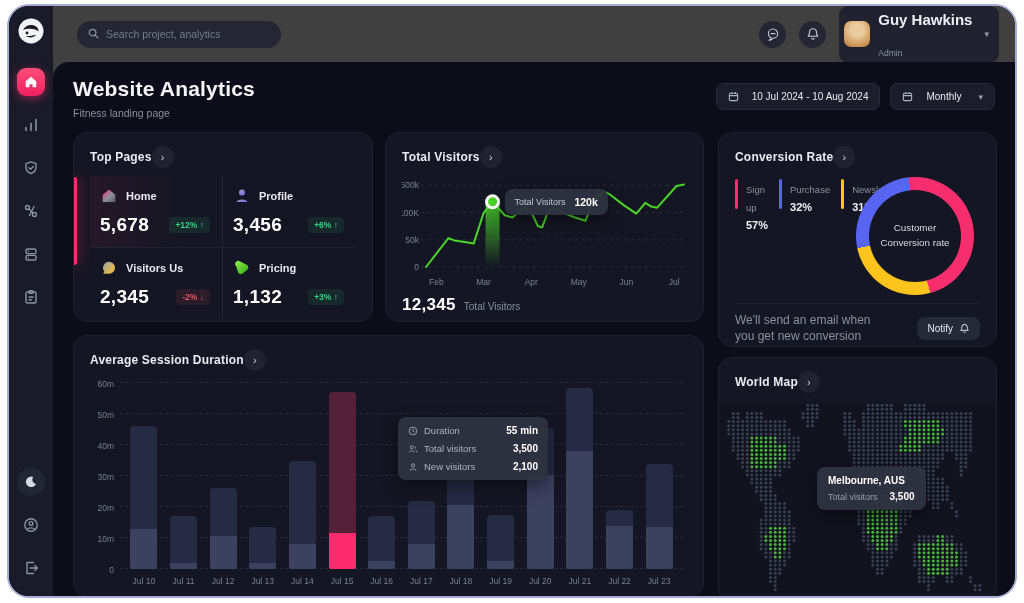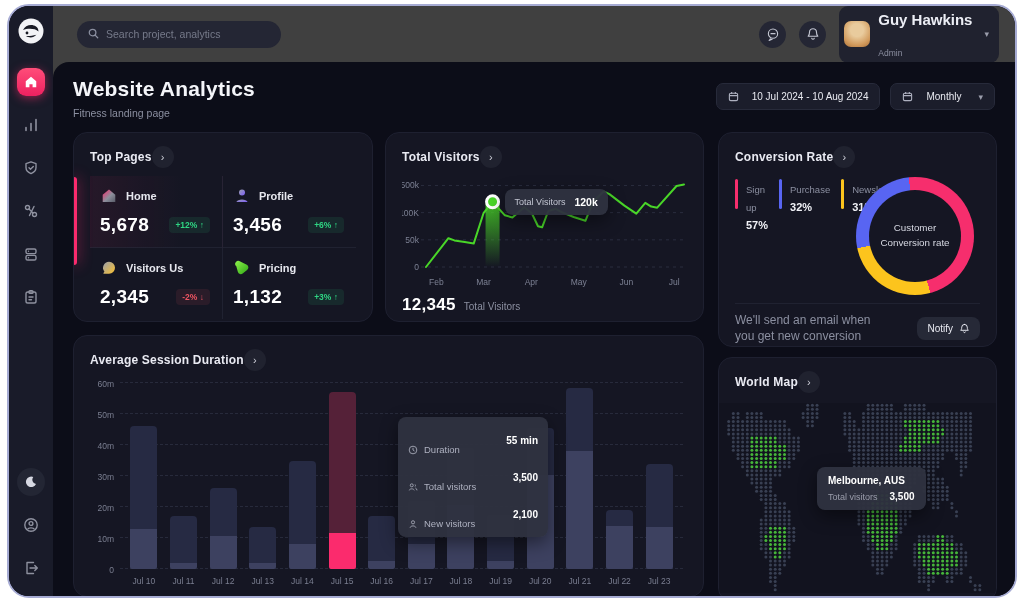--- a/index.html
+++ b/index.html
@@ -124,21 +124,21 @@
   .bar { width: 27px; border-radius: 4px 4px 2px 2px; overflow: hidden; display: flex;
          flex-direction: column; }
   .bar-upper { flex: 1; background: #262a43; }
   .bar-lower { background: #3d4160; flex-shrink: 0; }
   .bar.hl .bar-upper { background: #552138; }
   .bar.hl .bar-lower { background: #fb2b6d; }
   .bar-labels { display: flex; margin: 7px 4px 0 30px; padding: 0 4px; }
   .bar-xlabel { flex: 1; text-align: center; font-size: 8.5px; color: #7a7e90; }
   .bar-tip { padding: 8px 10px; width: 150px; display: flex; flex-direction: column; gap: 7px; }
   .bt-row { display: flex; align-items: center; justify-content: space-between; }
-  .bt-left { display: flex; align-items: center; gap: 6px; font-size: 9.5px; color: #aeb1c0; margin-top: 19px; }
+  .bt-left { display: flex; align-items: center; gap: 6px; font-size: 9.5px; color: #aeb1c0; }
   .bt-val { font-size: 10px; font-weight: 700; color: #ffffff; }
 
   
   .card.map-card { height: 245px; padding: 0; overflow: hidden; }
   .map-head { padding: 13px 16px 0; }
   .map-zone { position: relative; margin-top: 10px; height: 190px; background: #12131f; }
   .map-tip { padding: 8px 11px; }
   .mt-city { font-size: 10px; font-weight: 700; color: #ffffff; }
   .mt-row { display: flex; gap: 12px; margin-top: 5px; align-items: baseline; }
   .mt-label { font-size: 9px; color: #9a9dab; }

